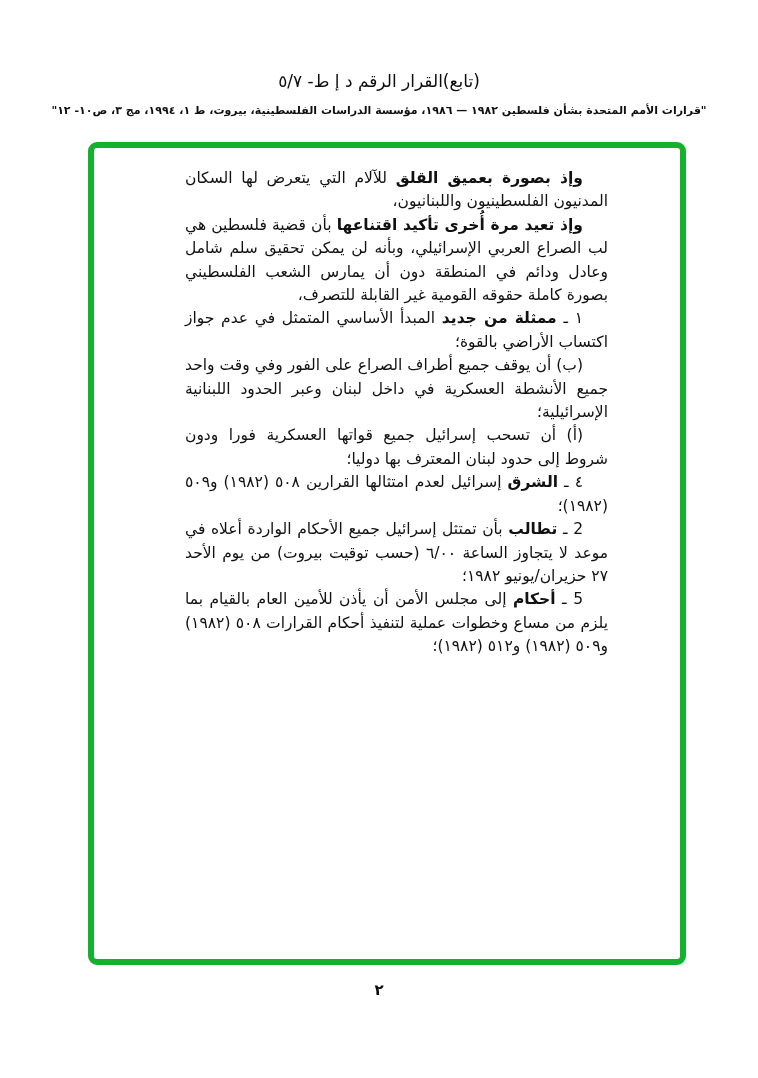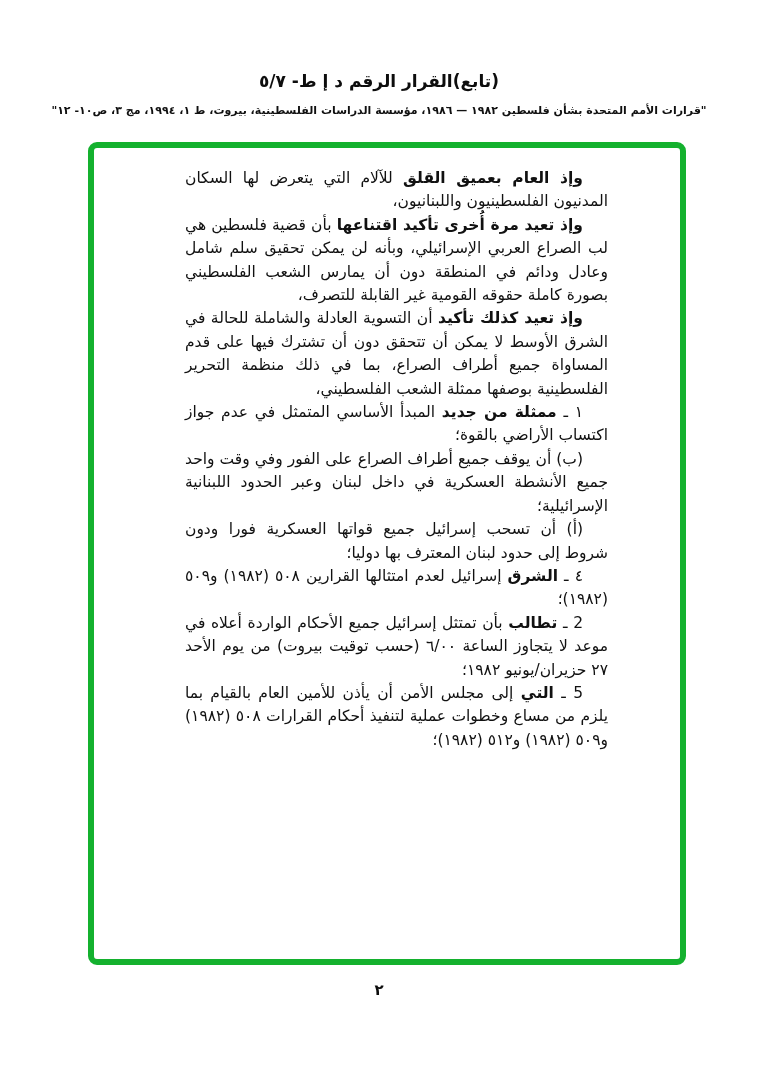--- a/index.html
+++ b/index.html
@@ -10,21 +10,21 @@
     background: #ffffff;
     font-family: "DejaVu Sans", sans-serif;
     color: #151515;
     overflow: hidden;
   }
   .title {
     position: absolute;
     top: 71px; left: 0; right: 0;
     text-align: center;
     direction: rtl;
-    font-weight: bold;
+    font-weight: normal;
     font-size: 17px;
     letter-spacing: 0px;
     color: #0d0d0d;
   }
   .source {
     position: absolute;
     top: 104px; left: 0; right: 0;
     text-align: center;
     direction: rtl;
     font-weight: bold;
@@ -70,24 +70,23 @@
 
 <div class="title">(تابع)القرار الرقم د إ ط- ٥/٧</div>
 
 <div class="source">"قرارات الأمم المتحدة بشأن فلسطين ١٩٨٢ — ١٩٨٦، مؤسسة الدراسات الفلسطينية، بيروت، ط ١، ١٩٩٤، مج ٣، ص١٠- ١٢"</div>
 
 <div class="frame" style="border-color: rgb(20, 177, 46);">
   
 </div>
 
 <div class="content">
-  <p><span></span><span class="lead">وإذ العام بعميق القلق</span><span> للآلام التي يتعرض لها السكان المدنيون الفلسطينيون واللبنانيون،</span></p>
+  <p><span></span><span class="lead">وإذ بصورة بعميق القلق</span><span> للآلام التي يتعرض لها السكان المدنيون الفلسطينيون واللبنانيون،</span></p>
   <p><span></span><span class="lead">وإذ تعيد مرة أُخرى تأكيد اقتناعها</span><span> بأن قضية فلسطين هي لب الصراع العربي الإسرائيلي، وبأنه لن يمكن تحقيق سلم شامل وعادل ودائم في المنطقة دون أن يمارس الشعب الفلسطيني بصورة كاملة حقوقه القومية غير القابلة للتصرف،</span></p>
-  <p><span></span><span class="lead">وإذ تعيد كذلك تأكيد</span><span> أن التسوية العادلة والشاملة للحالة في الشرق الأوسط لا يمكن أن تتحقق دون أن تشترك فيها على قدم المساواة جميع أطراف الصراع، بما في ذلك منظمة التحرير الفلسطينية بوصفها ممثلة الشعب الفلسطيني،</span></p>
   <p><span>١ ـ </span><span class="lead">ممثلة من جديد</span><span> المبدأ الأساسي المتمثل في عدم جواز اكتساب الأراضي بالقوة؛</span></p>
   <p><span>(ب) </span><span class="lead"></span><span>أن يوقف جميع أطراف الصراع على الفور وفي وقت واحد جميع الأنشطة العسكرية في داخل لبنان وعبر الحدود اللبنانية الإسرائيلية؛</span></p>
   <p><span>(أ) </span><span class="lead"></span><span>أن تسحب إسرائيل جميع قواتها العسكرية فورا ودون شروط إلى حدود لبنان المعترف بها دوليا؛</span></p>
   <p><span>٤ ـ </span><span class="lead">الشرق</span><span> إسرائيل لعدم امتثالها القرارين ٥٠٨ (١٩٨٢) و٥٠٩ (١٩٨٢)؛</span></p>
   <p><span>2 ـ </span><span class="lead">تطالب</span><span> بأن تمتثل إسرائيل جميع الأحكام الواردة أعلاه في موعد لا يتجاوز الساعة ٦/٠٠ (حسب توقيت بيروت) من يوم الأحد ٢٧ حزيران/يونيو ١٩٨٢؛</span></p>
-  <p><span>5 ـ </span><span class="lead">التي</span><span> إلى مجلس الأمن أن يأذن للأمين العام بالقيام بما يلزم من مساع وخطوات عملية لتنفيذ أحكام القرارات ٥٠٨ (١٩٨٢) و٥٠٩ (١٩٨٢) و٥١٢ (١٩٨٢)؛</span></p>
+  <p><span>5 ـ </span><span class="lead">أحكام</span><span> إلى مجلس الأمن أن يأذن للأمين العام بالقيام بما يلزم من مساع وخطوات عملية لتنفيذ أحكام القرارات ٥٠٨ (١٩٨٢) و٥٠٩ (١٩٨٢) و٥١٢ (١٩٨٢)؛</span></p>
 </div>
 
 <div class="pageno">٢</div>
 
 </body></html>

